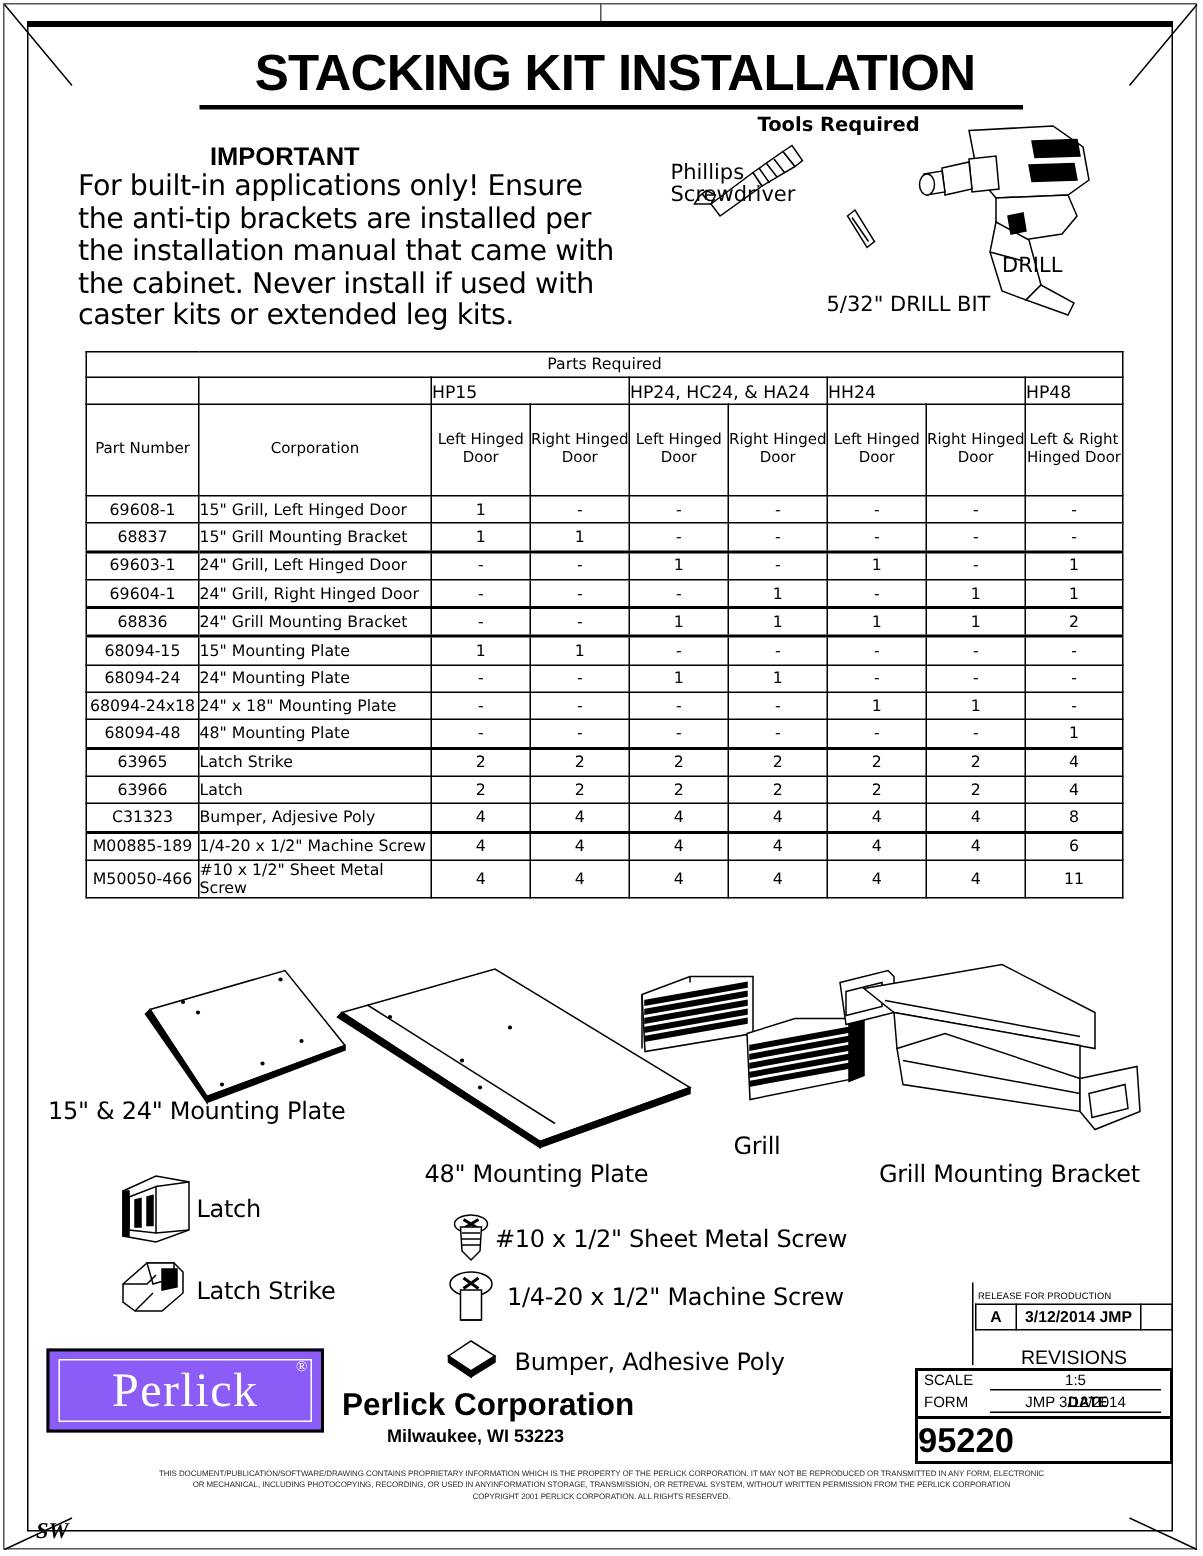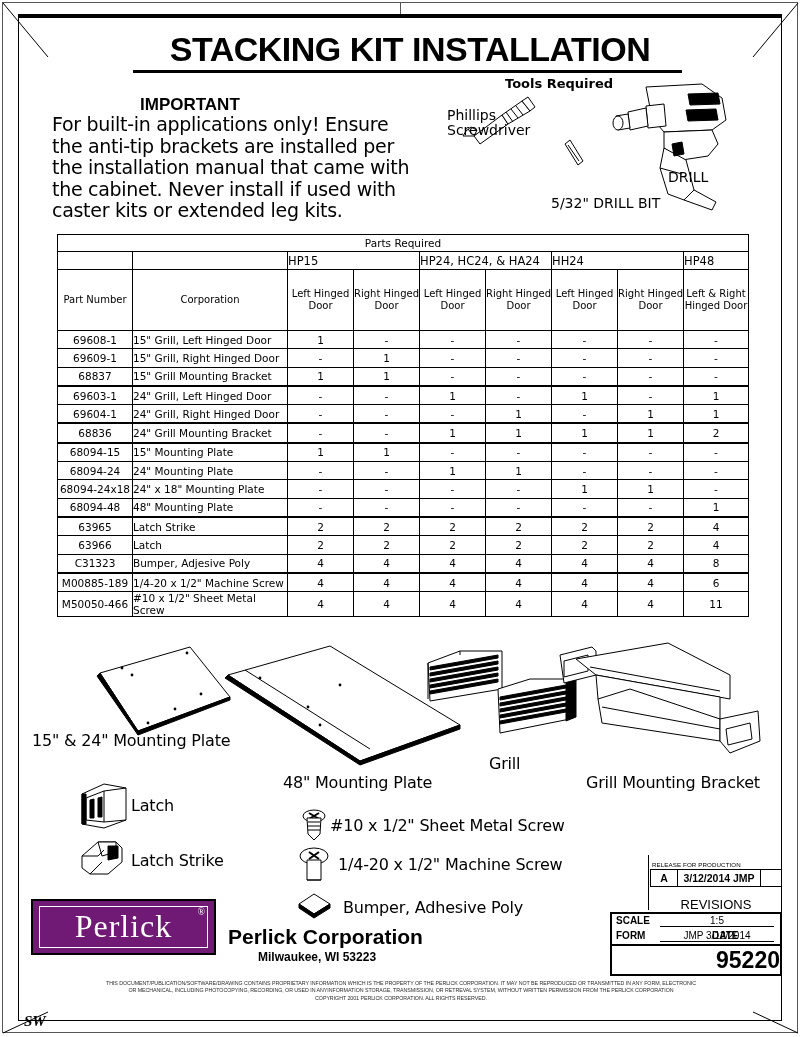--- a/index.html
+++ b/index.html
@@ -48,44 +48,44 @@
 
   
   .illus-lbl{position:absolute;font-size:16px;font-family:"DejaVu Sans", sans-serif;letter-spacing:-0.2px;}
   svg{display:block;overflow:visible;}
   .ln{fill:none;stroke:#000;stroke-width:1;}
   .ln2{fill:none;stroke:#000;stroke-width:2;}
   .fillw{fill:#fff;stroke:#000;stroke-width:1;}
   .fillk{fill:#000;stroke:#000;stroke-width:1;}
 
   
-  .logo-box{position:absolute;left:31px;top:899px;width:185px;height:56px;background:#701a75;
+  .logo-box{position:absolute;left:31px;top:899px;width:185px;height:56px;background:#8b5cf6;
       border:2px solid #000;box-sizing:border-box;padding-left:12px;}
   .logo-inner{position:absolute;left:6px;top:5px;right:6px;bottom:5px;border:1.5px solid #fff;}
   .logo-word{position:absolute;left:0;right:0;top:50%;transform:translateY(-52%);text-align:center;
       color:#fff;font-family:"Liberation Serif", serif;font-size:32px;letter-spacing:1px;line-height:32px;}
   .logo-reg{position:absolute;right:9px;top:5px;color:#fff;font-size:10px;
       font-family:"Liberation Serif", serif;}
   .corp-name{position:absolute;left:228px;top:925px;font-weight:bold;font-size:21px;}
   .corp-city{position:absolute;left:258px;top:950px;font-weight:bold;font-size:12px;}
 
   .legal{position:absolute;left:28px;top:980px;width:746px;text-align:center;
       font-size:5.3px;line-height:7.4px;color:#2b2b2b;font-family:"Liberation Sans", sans-serif;
       letter-spacing:-0.05px;}
   .rev-top-line{position:absolute;left:648px;top:855px;width:1px;height:55px;background:#000;}
   .rev-rel{position:absolute;left:652px;top:861px;font-size:6.2px;letter-spacing:0.1px;}
   .rev-tbl{position:absolute;left:650px;top:869px;width:132px;border-collapse:collapse;}
   .rev-tbl td{border:1px solid #000;font-size:10.5px;font-weight:bold;text-align:center;height:14px;}
   .rev-lab{position:absolute;left:650px;top:897px;width:132px;text-align:center;font-size:13px;}
 
   .tb{position:absolute;left:610px;top:912px;width:172px;border:2px solid #000;box-sizing:border-box;}
   .tb-row{position:relative;height:15px;border-bottom:0;}
-  .tb-k{position:absolute;left:4px;top:1px;font-size:10px;font-weight:bold;}
+  .tb-k{position:absolute;left:4px;top:1px;font-size:10px;font-weight:normal;}
   .tb-v{position:absolute;top:1px;font-size:10px;border-bottom:1px solid #000;}
-  .tb-num{position:relative;border-top:2px solid #000;height:28px;text-align:right;
+  .tb-num{position:relative;border-top:2px solid #000;height:28px;text-align:left;
       font-size:23px;font-weight:bold;line-height:28px;}
   .sw{position:absolute;left:24px;top:1013px;font-size:15px;font-weight:bold;font-style:italic;
       font-family:"Liberation Serif", serif;}
 </style>
 </head>
 <body>
 
 <div id="page">
 
   <div class="frame-outer"></div>
@@ -176,31 +176,20 @@
           <td class="r-desc">15" Grill, Left Hinged Door</td>
           <td class="r-qty">1</td>
           <td class="r-qty">-</td>
           <td class="r-qty">-</td>
           <td class="r-qty">-</td>
           <td class="r-qty">-</td>
           <td class="r-qty">-</td>
           <td class="r-qty">-</td>
         </tr>
         <tr>
-          <td class="r-pn">69609-1</td>
-          <td class="r-desc">15" Grill, Right Hinged Door</td>
-          <td class="r-qty">-</td>
-          <td class="r-qty">1</td>
-          <td class="r-qty">-</td>
-          <td class="r-qty">-</td>
-          <td class="r-qty">-</td>
-          <td class="r-qty">-</td>
-          <td class="r-qty">-</td>
-        </tr>
-        <tr>
           <td class="r-pn thick-bot">68837</td>
           <td class="r-desc thick-bot">15" Grill Mounting Bracket</td>
           <td class="r-qty thick-bot">1</td>
           <td class="r-qty thick-bot">1</td>
           <td class="r-qty thick-bot">-</td>
           <td class="r-qty thick-bot">-</td>
           <td class="r-qty thick-bot">-</td>
           <td class="r-qty thick-bot">-</td>
           <td class="r-qty thick-bot">-</td>
         </tr>

